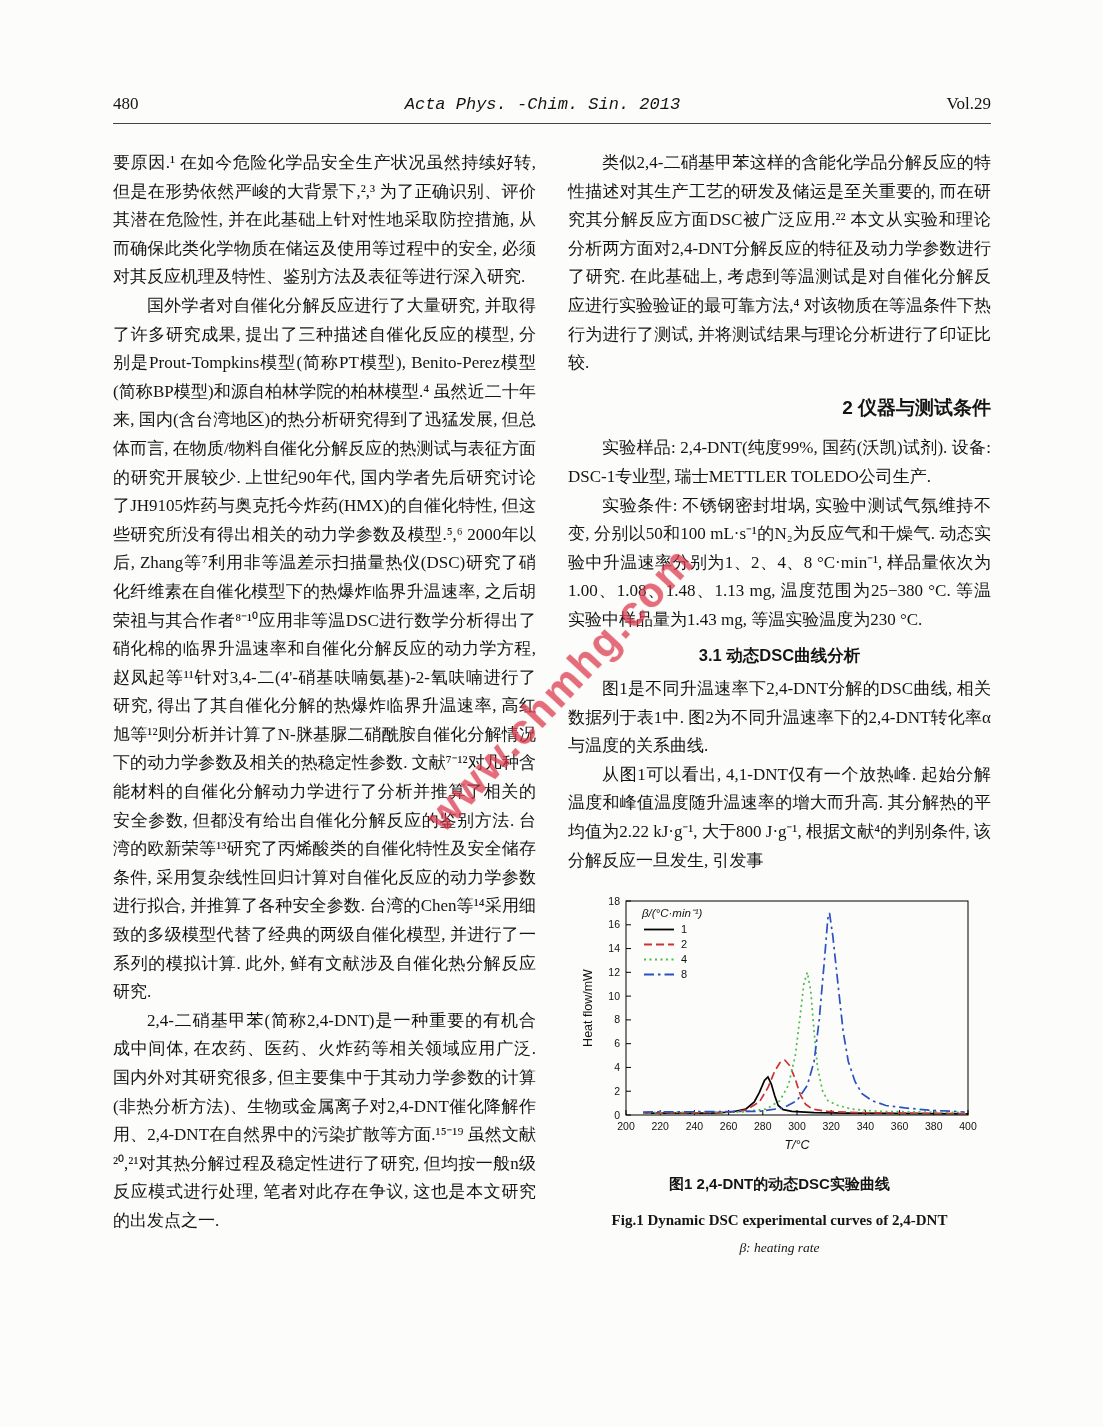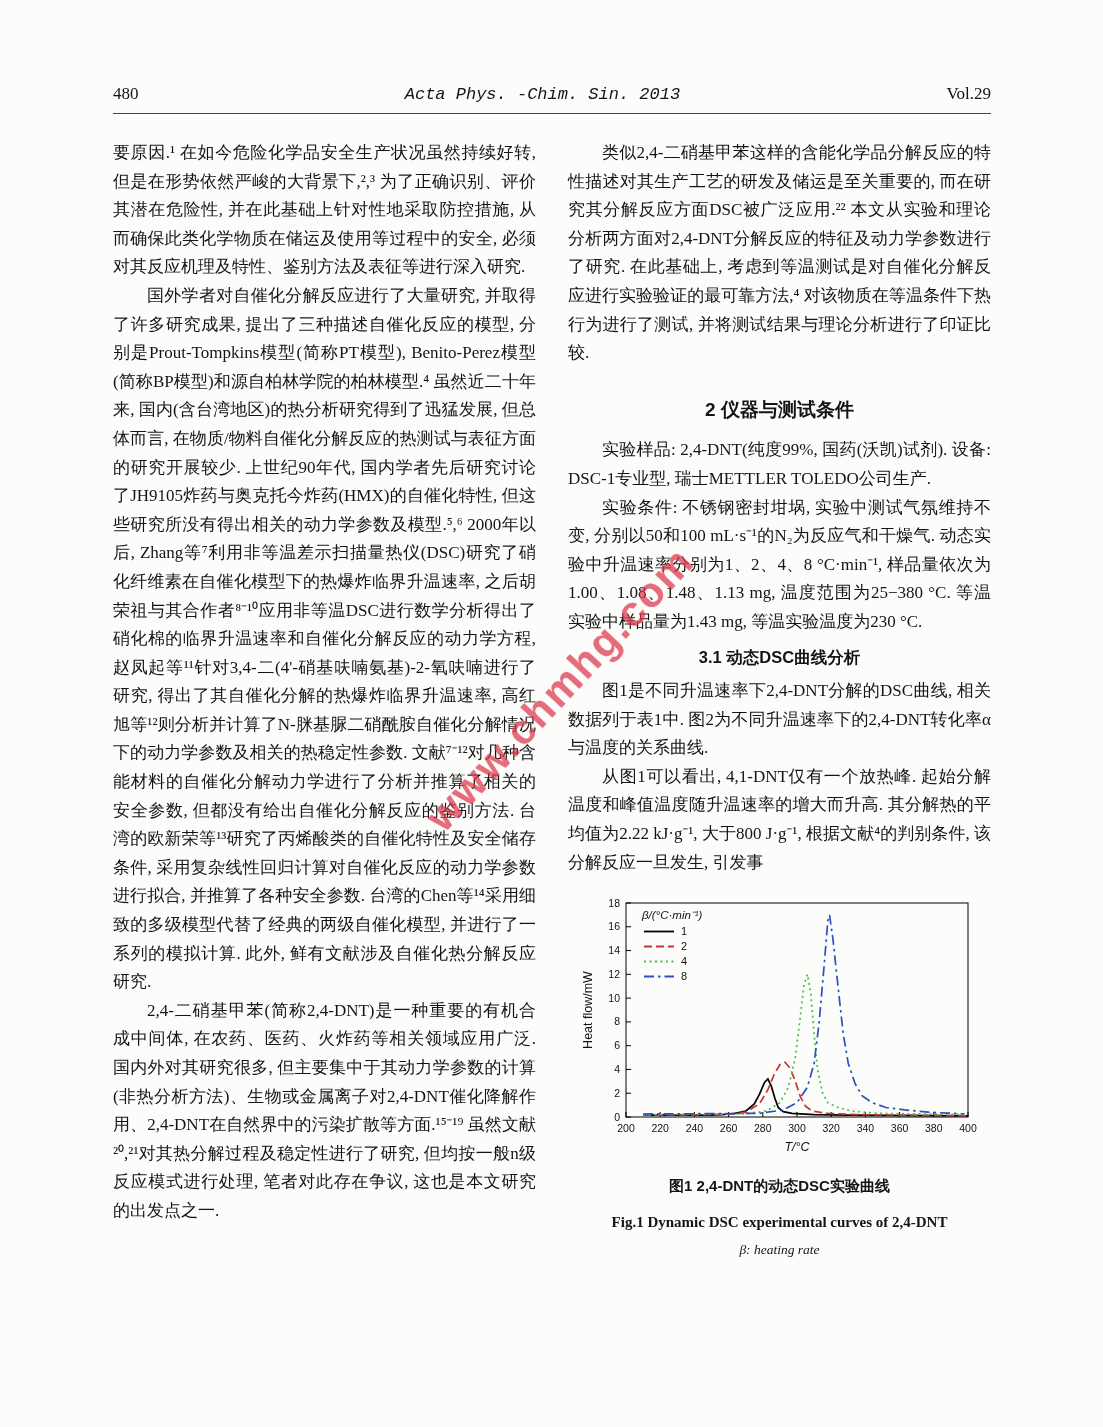--- a/index.html
+++ b/index.html
@@ -4,33 +4,33 @@
 <style>
   * { margin:0; padding:0; box-sizing:border-box; }
   html,body { width:1103px; height:1427px; }
   body {
     background:#fcfcfa;
     font-family:"Liberation Serif", serif;
     color:#141414;
     position:relative;
     overflow:hidden;
   }
-  .page { position:absolute; left:113px; top:84px; width:878px; }
+  .page { position:absolute; left:113px; top:94px; width:878px; }
   .header {
     display:flex; justify-content:space-between; align-items:baseline;
     font-size:17px; padding-bottom:9px; border-bottom:1px solid #444;
   }
   .journal { font-style:italic;font-family:Liberation Mono, monospace; }
   .columns { display:flex; gap:32px; margin-top:25px; }
   .col { width:423px; font-size:17px; line-height:28.6px; text-align:justify; }
   p.para { text-indent:2em; }
   p.cont { text-indent:0; }
   .sec-heading {
     font-family:"Liberation Sans", sans-serif; font-weight:bold;
-    font-size:19px; margin:28px 0 12px; text-indent:0; text-align:center;
+    font-size:19px; margin:16px 0 12px; text-indent:0; text-align:right;
   }
   .sub-heading {
     font-family:"Liberation Sans", sans-serif; font-weight:bold;
     font-size:16.5px; margin:6px 0 6px; text-indent:0; text-align:center;
   }
   .figure { margin-top:18px; text-align:center; }
   .chart-wrap { display:inline-block; }
   svg text { font-family:"Liberation Sans", sans-serif; fill:#111; }
   .fig-cap-cn {
     font-family:"Liberation Sans", sans-serif; font-weight:bold;

